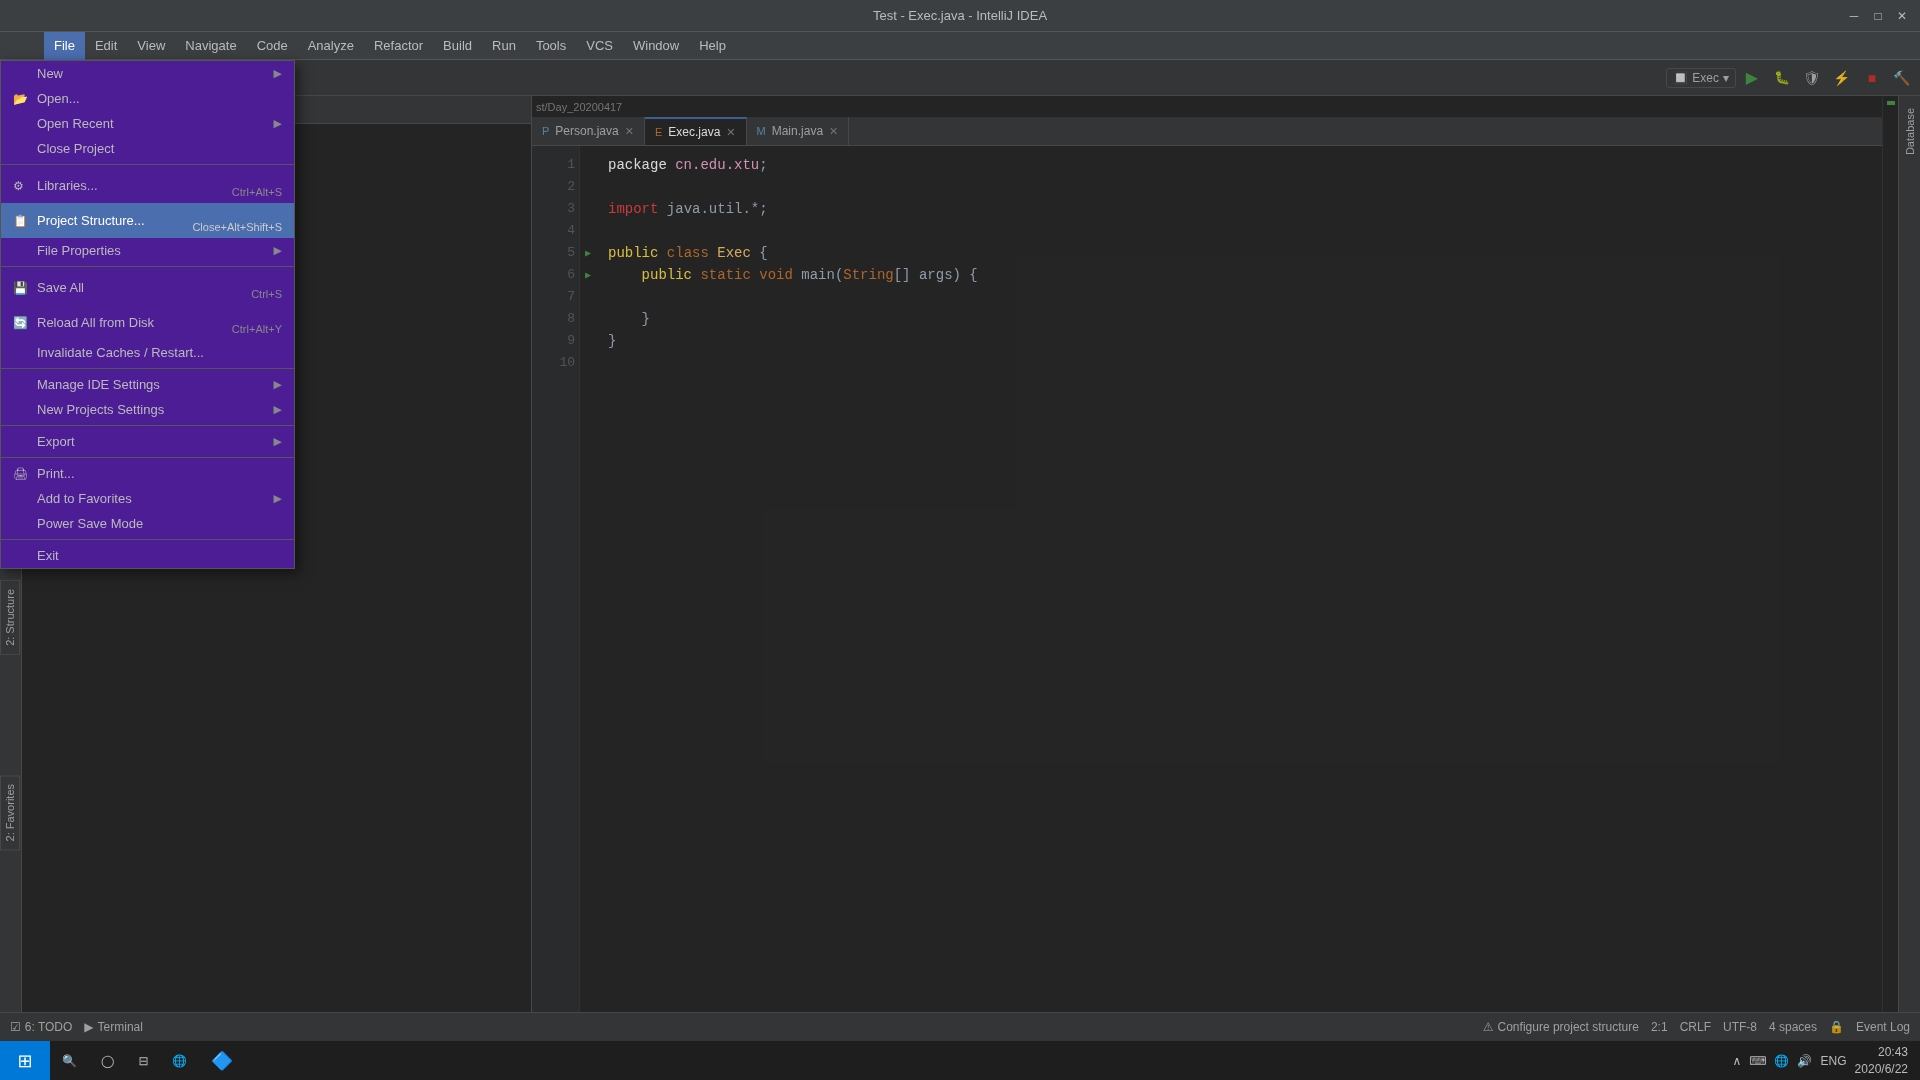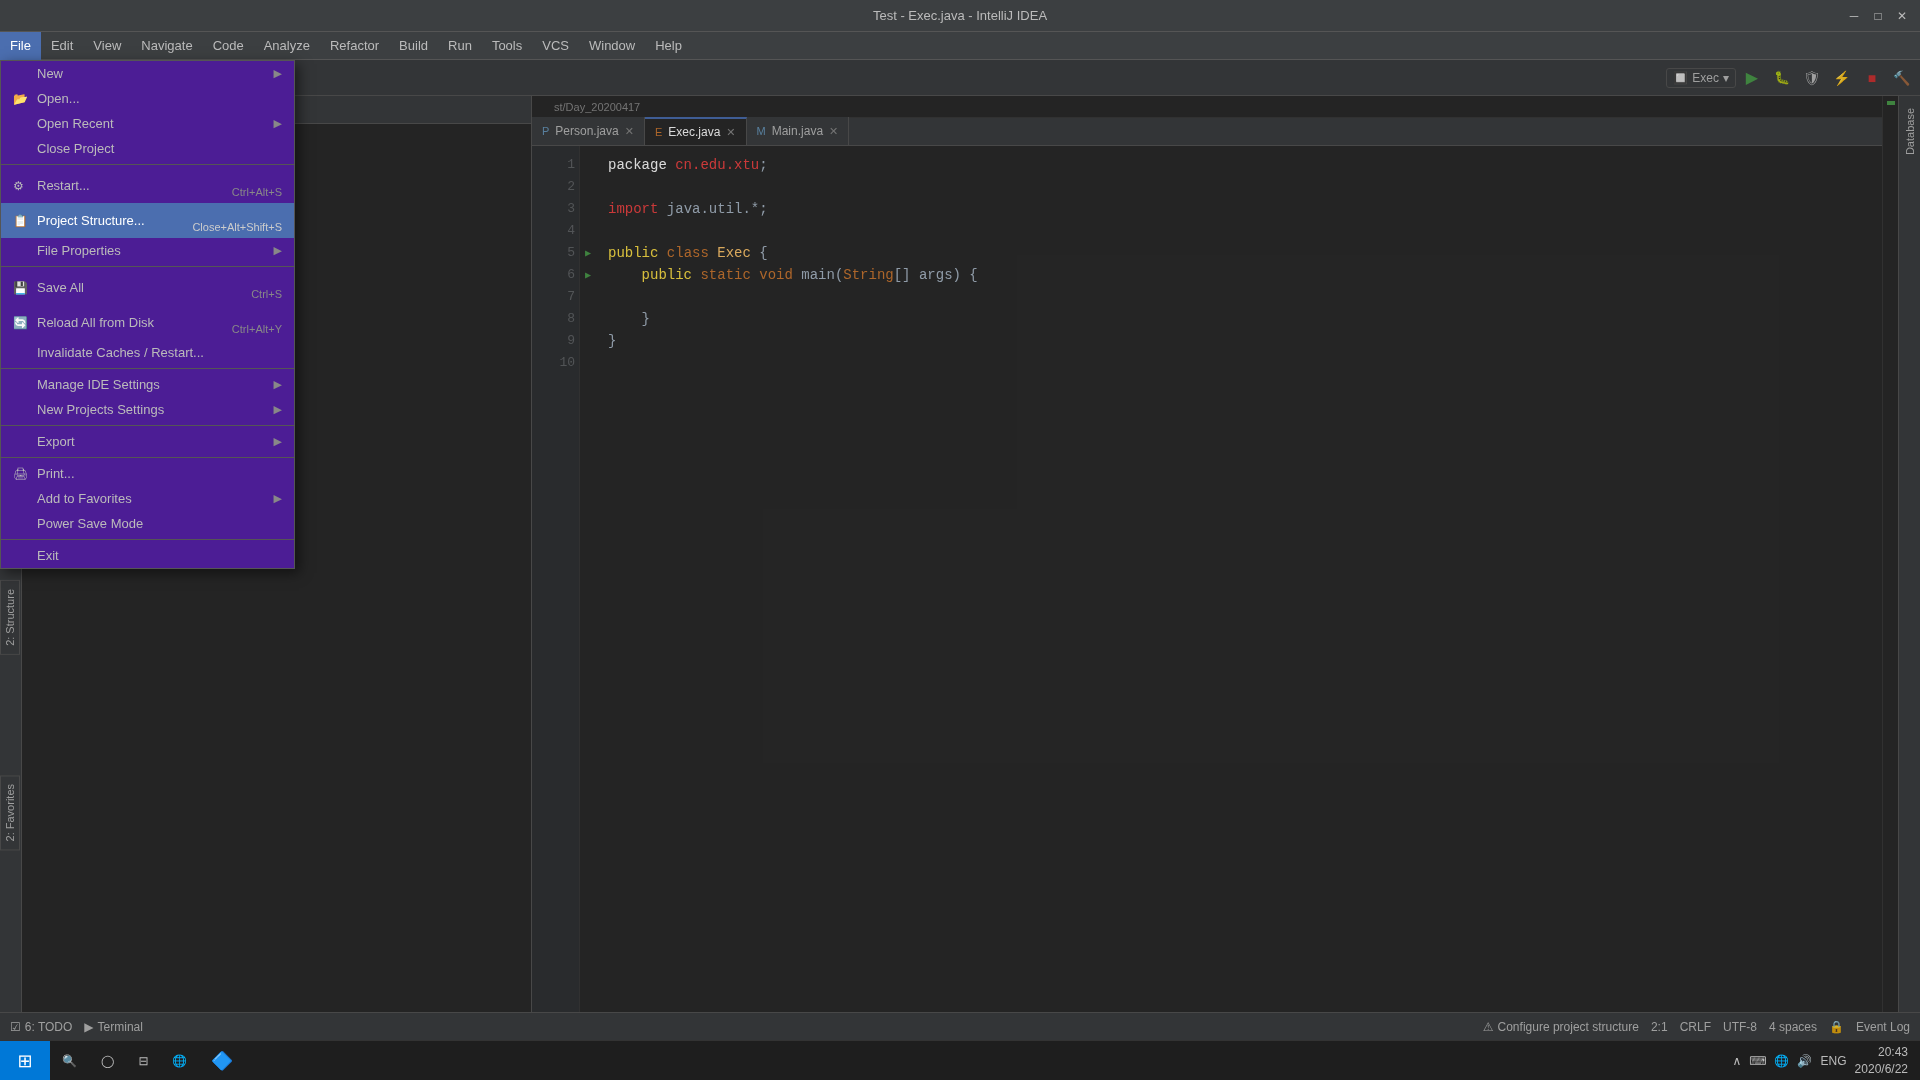--- a/index.html
+++ b/index.html
@@ -49,20 +49,21 @@
       justify-content: center;
     }
 
     
     #menu-bar {
       height: 28px;
       background: #3c3f41;
       display: flex;
       align-items: center;
       border-bottom: 1px solid #555;
+      padding-left: 44px;
     }
     .menu-item {
       padding: 4px 10px;
       color: #bbb;
       cursor: pointer;
       font-size: 13px;
       height: 28px;
       display: flex;
       align-items: center;
     }
@@ -273,21 +274,21 @@
       white-space: pre;
       color: #a9b7c6;
     }
     .kw-package { color: #ffffff; }
     .kw-import { color: #ef4444; }
     .kw-public { color: #fde047; }
     .kw-class { color: #CC7832; }
     .kw-static { color: #CC7832; }
     .kw-void { color: #CC7832; }
     .kw-string { color: #CC7832; }
-    .cn-package { color: #ef4444; }
+    .cn-package { color: #f9a8d4; }
     .cn-exec { color: #ffc66d; }
 
     
     #right-strip {
       width: 16px;
       background: #2b2b2b;
       border-left: 1px solid #3a3a3a;
       display: flex;
       flex-direction: column;
       align-items: center;
@@ -520,21 +521,21 @@
       </div>
       <div class="tree-item">
         <span class="tree-icon" style="color:#9876aa;">✦</span>
         <span>Scratches and Consoles</span>
       </div>
     </div>
   </div>
 
   <div id="editor-area">
 
-    <div style="height:22px; background:#2b2b2b; padding:2px 22px; font-size:11px; color:#888; border-bottom:1px solid #3a3a3a; display:flex; align-items:center;">
+    <div style="height:22px; background:#2b2b2b; padding:2px 4px; font-size:11px; color:#888; border-bottom:1px solid #3a3a3a; display:flex; align-items:center;">
       <span>st/Day_20200417</span>
     </div>
 
     <div id="tabs-bar">
       <div class="tab">
         <span class="tab-icon-p">P</span>
         <span>Person.java</span>
         <span class="tab-close">✕</span>
       </div>
       <div class="tab active">
@@ -610,21 +611,21 @@
     <span class="menu-entry-label">Open Recent</span>
     <span class="menu-entry-arrow">▶</span>
   </div>
   <div class="menu-entry">
     <span class="menu-entry-icon"></span>
     <span class="menu-entry-label">Close Project</span>
   </div>
   <div class="menu-separator"></div>
   <div class="menu-entry">
     <span class="menu-entry-icon">⚙</span>
-    <span class="menu-entry-label">Restart...</span>
+    <span class="menu-entry-label">Libraries...</span>
     <span class="menu-entry-shortcut">Ctrl+Alt+S</span>
   </div>
   <div class="menu-entry highlighted">
     <span class="menu-entry-icon">📋</span>
     <span class="menu-entry-label">Project Structure...</span>
     <span class="menu-entry-shortcut">Close+Alt+Shift+S</span>
   </div>
   <div class="menu-entry">
     <span class="menu-entry-icon"></span>
     <span class="menu-entry-label">File Properties</span>

